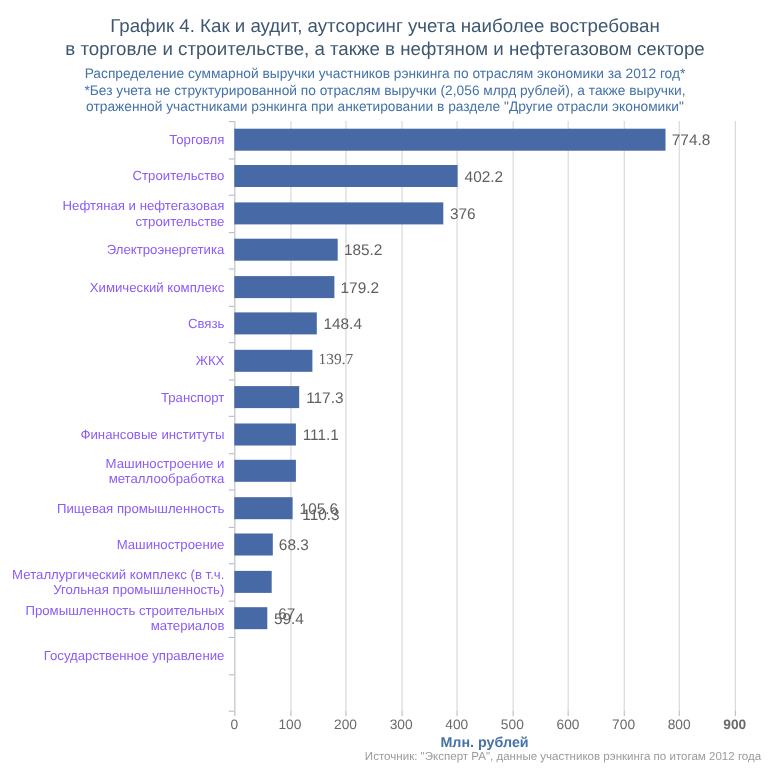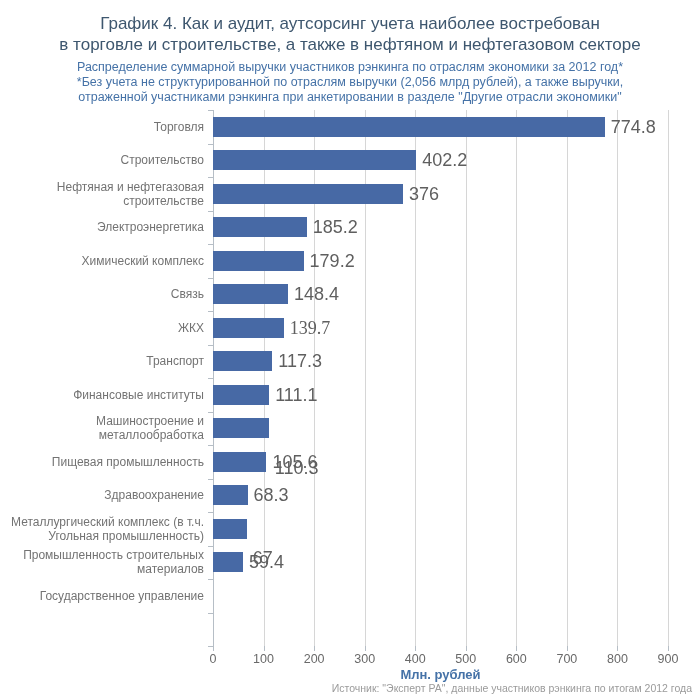--- a/index.html
+++ b/index.html
@@ -55,39 +55,39 @@
     background: #b6bec6;
   }
   .rows { position: relative; z-index: 1; }
   .row { display: flex; height: 33.5px; }
   .cat {
     width: 213px;
     box-sizing: border-box;
     padding-right: 9px;
     text-align: right;
     align-self: center;
-    color: #737373;
+    color: #8b5cf6;
     font-size: 12px;
     line-height: 14px;
   }
   .barcell { position: relative; width: 455px; height: 100%; }
   .bar {
     position: absolute;
     left: 0; top: 50%;
     transform: translateY(-50%);
     height: 20px;
     background: #4769a5;
   }
   .val {
     position: absolute;
     top: 50%;
     transform: translateY(-50%);
     padding-left: 6px;
     color: #5f5f5f;
-    font-size: 18px;
+    font-size: 14px;
     white-space: nowrap;
   }
   .xaxis-labels {
     position: relative;
     margin-left: 213px;
     width: 455px;
     height: 18px;
   }
   .xlab {
     position: absolute;
@@ -241,21 +241,21 @@
           </div>
         </div>
         <div class="row">
           <div class="cat">Пищевая промышленность</div>
           <div class="barcell">
             <div class="bar" style="width: 11.7333%; background: rgb(71, 105, 165);"></div>
             <div class="val" style="left: 11.7333%;">105.6</div>
           </div>
         </div>
         <div class="row">
-          <div class="cat">Здравоохранение</div>
+          <div class="cat">Машиностроение</div>
           <div class="barcell">
             <div class="bar" style="width: 7.58889%; background: rgb(71, 105, 165);"></div>
             <div class="val" style="left: 7.58889%;">68.3</div>
           </div>
         </div>
         <div class="row">
           <div class="cat">Металлургический комплекс (в т.ч. Угольная промышленность)</div>
           <div class="barcell">
             <div class="bar" style="width: 7.44444%; background: rgb(71, 105, 165);"></div>
             <div class="val" style="left: 7.44444%; margin-top: 29px;">67</div>
@@ -277,20 +277,20 @@
   <div class="xaxis-labels" id="xaxis">
       <span class="xlab" style="left: 0%;">0</span>
       <span class="xlab" style="left: 11.1111%;">100</span>
       <span class="xlab" style="left: 22.2222%;">200</span>
       <span class="xlab" style="left: 33.3333%;">300</span>
       <span class="xlab" style="left: 44.4444%;">400</span>
       <span class="xlab" style="left: 55.5556%;">500</span>
       <span class="xlab" style="left: 66.6667%;">600</span>
       <span class="xlab" style="left: 77.7778%;">700</span>
       <span class="xlab" style="left: 88.8889%; text-align: center;">800</span>
-      <span class="xlab" style="left: 100%;">900</span>
+      <span class="xlab" style="left: 100%; font-weight: bold;">900</span>
     </div>
 
   <div class="xaxis-title">Млн. рублей</div>
 
   <div class="source">Источник: "Эксперт РА", данные участников рэнкинга по итогам 2012 года</div>
 
 </div>
 
 </body></html>

